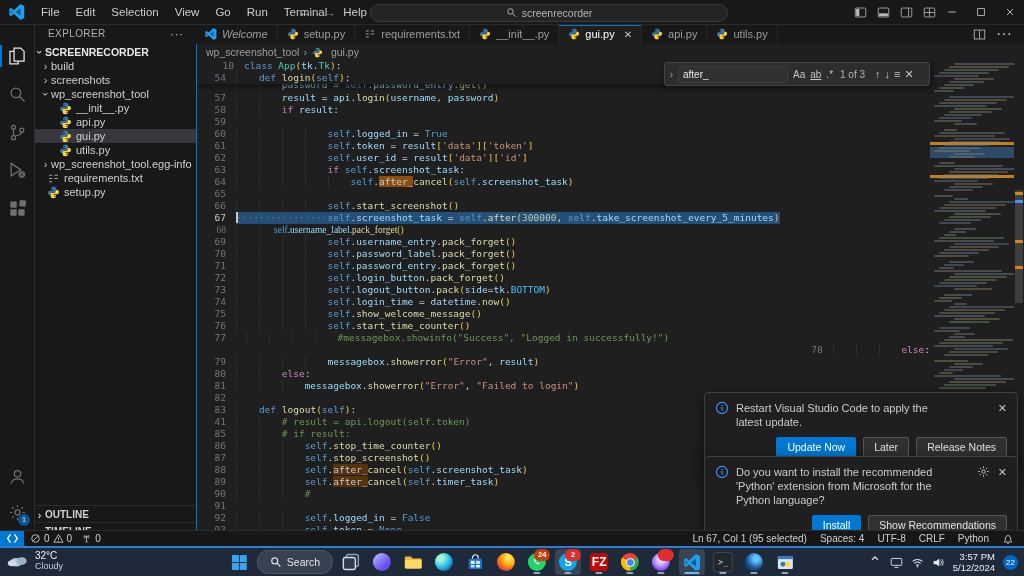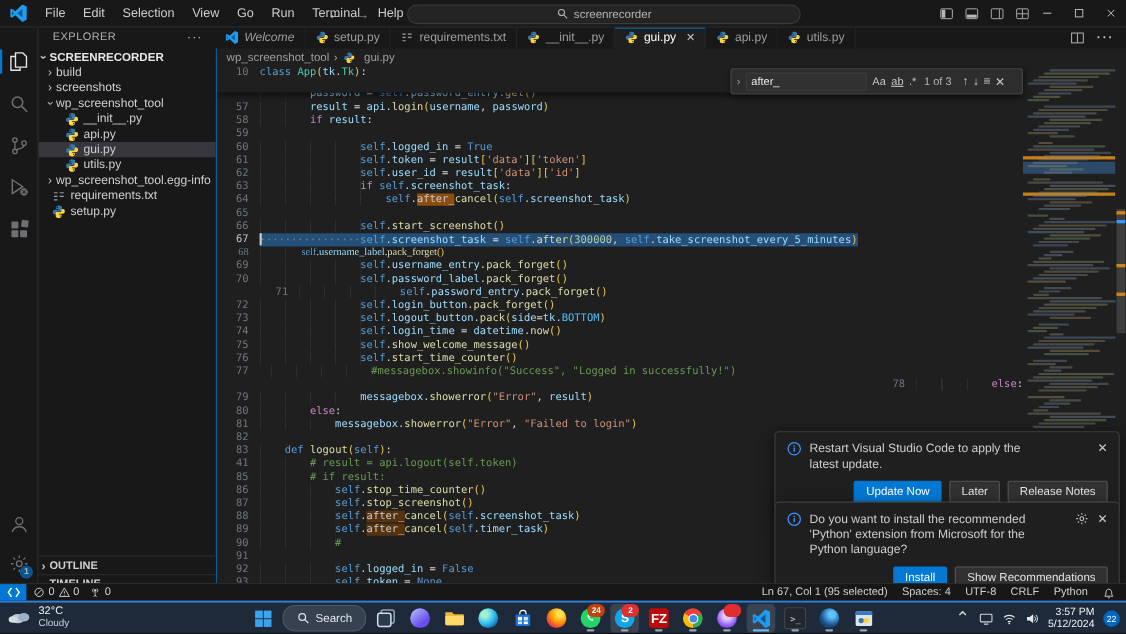--- a/index.html
+++ b/index.html
@@ -439,23 +439,27 @@
       <span>gui.py</span>
     </div>
     <div class="codearea" id="codearea">
       <div class="partialrow" id="partialrow">
           <div class="cl">
             <span class="ln"></span>
             <span class="ct"><span class="tk-i">        </span><span class="tk-v">password</span><span class="tk-w"> = </span><span class="tk-k">self</span><span class="tk-w">.</span><span class="tk-v">password_entry</span><span class="tk-w">.</span><span class="tk-f">get</span><span class="tk-g">()</span></span>
           </div>
         </div>
       <div class="sticky" id="sticky">
-          <div class="cl" style="position: relative;">
+          <div class="cl" style="position: relative; padding-left: 8px;">
             <span class="ln">10</span>
             <span class="ct"><span class="tk-k">class</span><span class="tk-w"> </span><span class="tk-t2">App</span><span class="tk-g">(</span><span class="tk-v">tk</span><span class="tk-w">.</span><span class="tk-t2">Tk</span><span class="tk-g">)</span><span class="tk-w">:</span></span>
+          </div>
+          <div class="cl" style="position: relative;">
+            <span class="ln">54</span>
+            <span class="ct"><span class="tk-i">    </span><span class="tk-k">def</span><span class="tk-w"> </span><span class="tk-f">login</span><span class="tk-g">(</span><span class="tk-k">self</span><span class="tk-g">)</span><span class="tk-w">:</span></span>
           </div>
         </div>
       <div id="lines">
           <div class="cl" style="top: 32px;">
             <span class="ln">57</span>
             <span class="ct"><span class="tk-i">        </span><span class="tk-v">result</span><span class="tk-w"> = </span><span class="tk-v">api</span><span class="tk-w">.</span><span class="tk-f">login</span><span class="tk-g">(</span><span class="tk-v">username</span><span class="tk-w">, </span><span class="tk-v">password</span><span class="tk-g">)</span></span>
           </div>
           <div class="cl" style="top: 44px;">
             <span class="ln">58</span>
             <span class="ct"><span class="tk-i">        </span><span class="tk-c">if</span><span class="tk-w"> </span><span class="tk-v">result</span><span class="tk-w">:</span></span>
@@ -500,21 +504,21 @@
             <span class="ct"><span class="tk-i">                </span><span class="tk-k">self</span><span class="tk-w">.</span><span class="tk-v">username_label</span><span class="tk-w">.</span><span class="tk-f">pack_forget</span><span class="tk-g">()</span></span>
           </div>
           <div class="cl" style="top: 176px;">
             <span class="ln">69</span>
             <span class="ct"><span class="tk-i">                </span><span class="tk-k">self</span><span class="tk-w">.</span><span class="tk-v">username_entry</span><span class="tk-w">.</span><span class="tk-f">pack_forget</span><span class="tk-g">()</span></span>
           </div>
           <div class="cl" style="top: 188px;">
             <span class="ln">70</span>
             <span class="ct"><span class="tk-i">                </span><span class="tk-k">self</span><span class="tk-w">.</span><span class="tk-v">password_label</span><span class="tk-w">.</span><span class="tk-f">pack_forget</span><span class="tk-g">()</span></span>
           </div>
-          <div class="cl" style="top: 200px; margin-left: 36px;">
+          <div class="cl" style="top: 200px;">
             <span class="ln">71</span>
             <span class="ct"><span class="tk-i">                </span><span class="tk-k">self</span><span class="tk-w">.</span><span class="tk-v">password_entry</span><span class="tk-w">.</span><span class="tk-f">pack_forget</span><span class="tk-g">()</span></span>
           </div>
           <div class="cl" style="top: 212px;">
             <span class="ln">72</span>
             <span class="ct"><span class="tk-i">                </span><span class="tk-k">self</span><span class="tk-w">.</span><span class="tk-v">login_button</span><span class="tk-w">.</span><span class="tk-f">pack_forget</span><span class="tk-g">()</span></span>
           </div>
           <div class="cl" style="top: 224px;">
             <span class="ln">73</span>
             <span class="ct"><span class="tk-i">                </span><span class="tk-k">self</span><span class="tk-w">.</span><span class="tk-v">logout_button</span><span class="tk-w">.</span><span class="tk-f">pack</span><span class="tk-g">(</span><span class="tk-v">side</span><span class="tk-w">=</span><span class="tk-v">tk</span><span class="tk-w">.</span><span class="tk-k2">BOTTOM</span><span class="tk-g">)</span></span>

